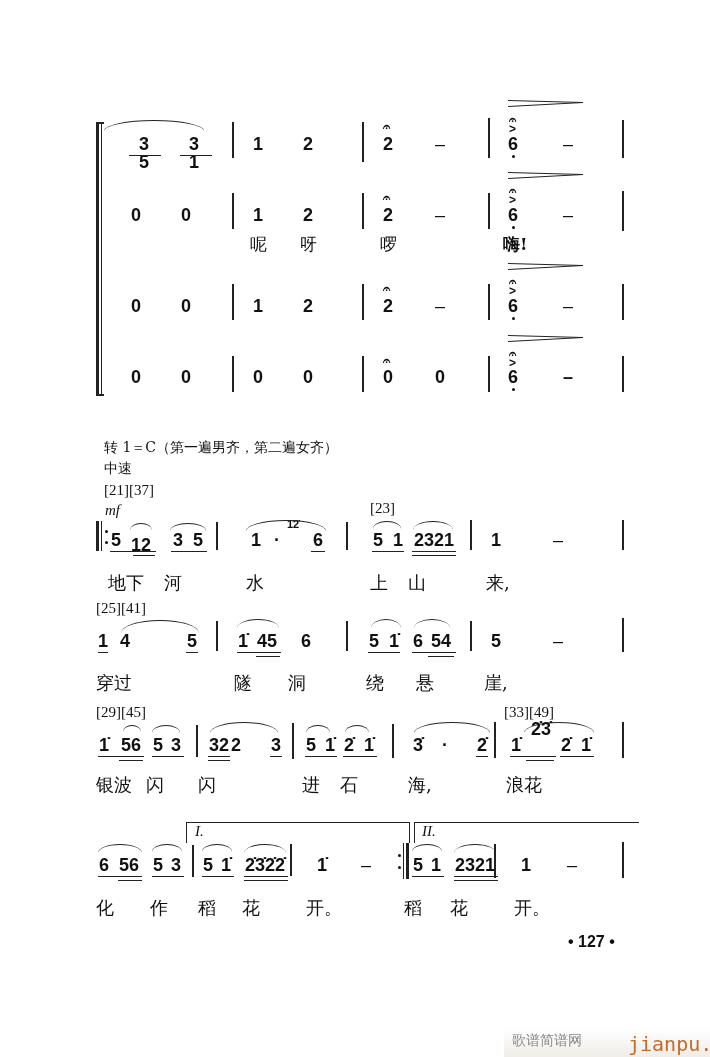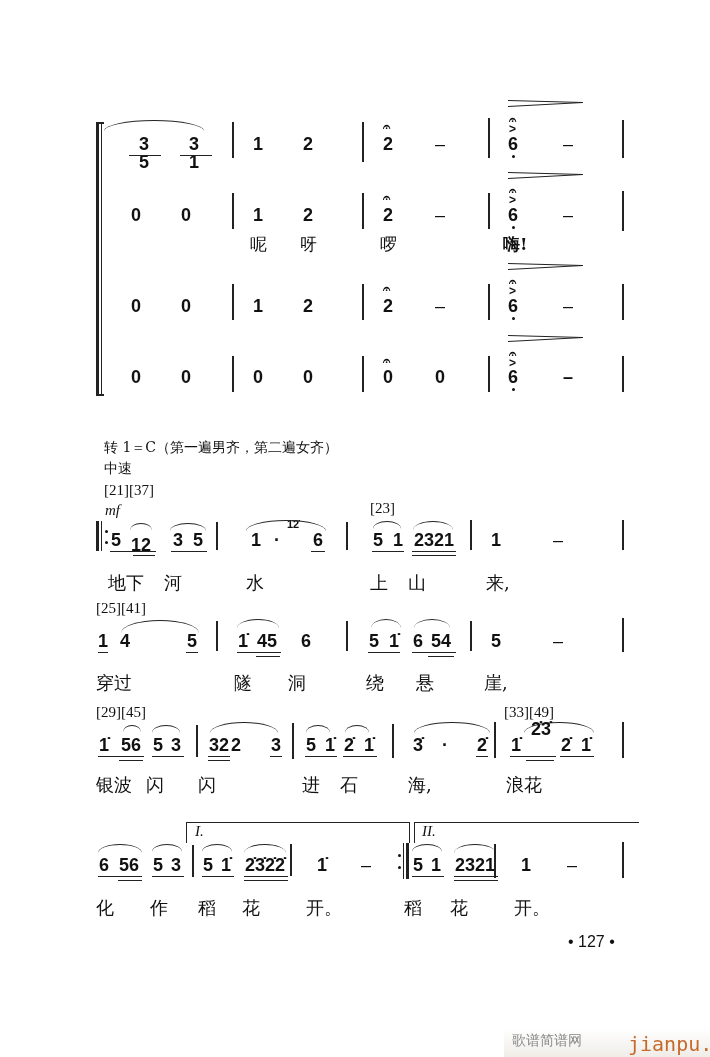--- a/index.html
+++ b/index.html
@@ -324,17 +324,17 @@
   <span class="lyr" style="left:96px;top:898px;font-size:18px;">化</span>
   <span class="lyr" style="left:150px;top:898px;font-size:18px;">作</span>
   <span class="lyr" style="left:198px;top:898px;font-size:18px;">稻</span>
   <span class="lyr" style="left:242px;top:898px;font-size:18px;">花</span>
   <span class="lyr" style="left:306px;top:898px;font-size:18px;">开。</span>
   <span class="lyr" style="left:404px;top:898px;font-size:18px;">稻</span>
   <span class="lyr" style="left:450px;top:898px;font-size:18px;">花</span>
   <span class="lyr" style="left:514px;top:898px;font-size:18px;">开。</span>
 </div>
 
-<span class="abs" style="left:568px;top:933px;font-weight:normal;font-size:16px;">• 127 •</span>
+<span class="abs" style="left:568px;top:933px;font-weight:bold;font-size:16px;">• 127 •</span>
 <div class="abs" style="left:504px;top:1028px;width:210px;height:29px;background:linear-gradient(#fff,#f0ede8);">
   <span style="position:absolute;left:8px;top:4px;font-family:'DejaVu Sans',sans-serif;font-size:14px;color:#888;">歌谱简谱网</span>
   <span style="position:absolute;left:124px;top:4px;font-family:'DejaVu Sans Mono',monospace;font-size:20px;color:#c66a2a;">jianpu.cn</span>
 </div>
 
 </body></html>

